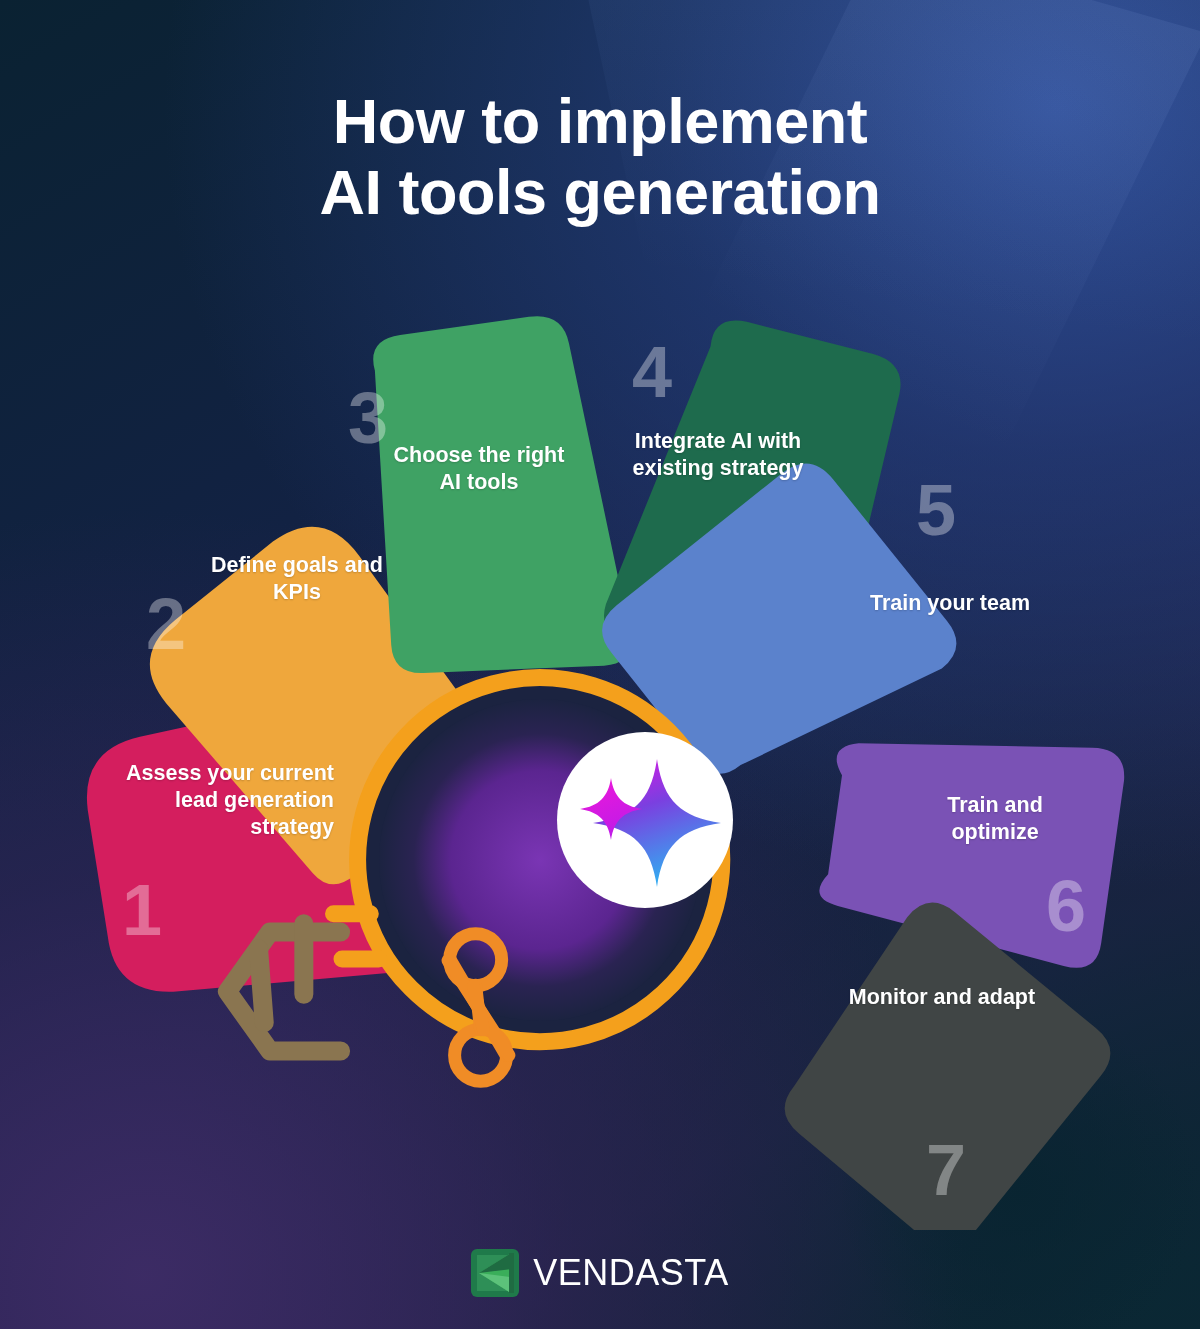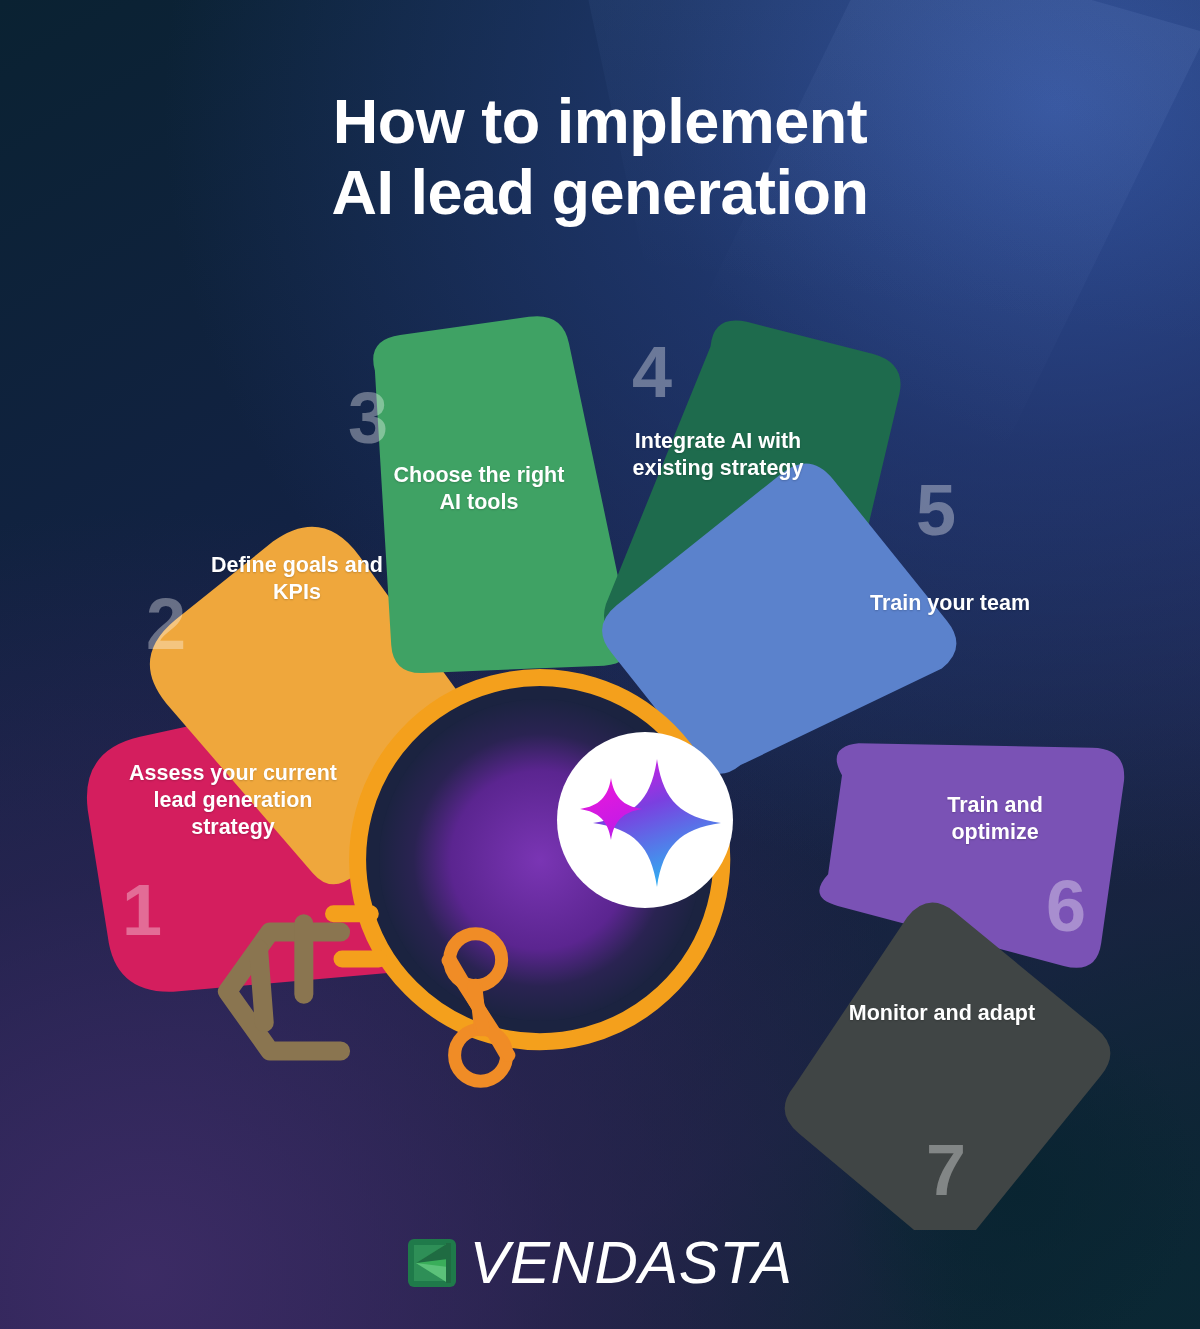--- a/index.html
+++ b/index.html
@@ -56,35 +56,35 @@
     pointer-events:none;
   }
 
   
   #logo{
     position:absolute;left:0;bottom:32px;width:1200px;
     display:flex;align-items:center;justify-content:center;gap:14px;
   }
   #logo .mark{width:48px;height:48px;display:block;}
   #logo .word{
-    color:#ffffff;font-size:60px;font-weight:400;letter-spacing:0.5px;font-style:italic;
+    color:#ffffff;font-size:36px;font-weight:400;letter-spacing:0.5px;
   }
 </style>
 </head>
 <body>
 
 <div id="stage">
 
   <div class="streak s1"></div>
   <div class="streak s2"></div>
   <div class="streak s3"></div>
 
   <div id="title">
     <span class="ln">How to implement</span>
-    <span class="ln">AI lead generation</span>
+    <span class="ln">AI tools generation</span>
   </div>
 
   <div id="wheel">
 
     <svg width="1080" height="930" viewBox="0 0 1080 930">
       <defs>
         <radialGradient id="glowGrad" cx="50%" cy="50%" r="50%">
           <stop offset="0%" stop-color="#7A35B4"></stop>
           <stop offset="55%" stop-color="#5B2590"></stop>
           <stop offset="78%" stop-color="#2A2352"></stop>
@@ -170,39 +170,39 @@
                  C 591 546 574 529 533 523
                  C 574 517 591 500 597 459 Z" fill="url(#sparkGrad)"></path>
         <path d="M 551 478
                  C 554 497 563 506 582 509
                  C 563 512 554 521 551 540
                  C 548 521 539 512 520 509
                  C 539 506 548 497 551 478 Z" fill="url(#sparkGrad2)"></path>
       </g>
     </svg>
 
-    <div class="petal-label" style="left:64px;top:460px;width:218px;">Assess your current lead generation strategy</div>
+    <div class="petal-label" style="left:56px;top:460px;width:218px;text-align:right;">Assess your current lead generation strategy</div>
     <div class="petal-num" style="left:62px;top:574px;">1</div>
 
     <div class="petal-label" style="left:142px;top:252px;width:190px;">Define goals and KPIs</div>
     <div class="petal-num" style="left:86px;top:288px;">2</div>
 
-    <div class="petal-label" style="left:324px;top:142px;width:190px;margin-top:20px;">Choose the right AI tools</div>
+    <div class="petal-label" style="left:324px;top:142px;width:190px;">Choose the right AI tools</div>
     <div class="petal-num" style="left:288px;top:82px;">3</div>
 
     <div class="petal-label" style="left:552px;top:128px;width:212px;">Integrate AI with existing strategy</div>
     <div class="petal-num" style="left:572px;top:36px;">4</div>
 
     <div class="petal-label" style="left:800px;top:290px;width:180px;">Train your team</div>
     <div class="petal-num" style="left:856px;top:174px;">5</div>
 
     <div class="petal-label" style="left:842px;top:492px;width:186px;">Train and optimize</div>
     <div class="petal-num" style="left:986px;top:570px;">6</div>
 
-    <div class="petal-label" style="left:782px;top:700px;width:200px;">Monitor and adapt</div>
+    <div class="petal-label" style="left:782px;top:684px;width:200px;">Monitor and adapt</div>
     <div class="petal-num" style="left:866px;top:834px;">7</div>
   </div>
 
   <div id="logo">
     <svg class="mark" viewBox="0 0 48 48">
       <rect x="0" y="0" width="48" height="48" rx="6" fill="#1F7A4A"></rect>
       <path d="M6 6 L42 6 L42 42 L6 42 Z" fill="#2E8F57"></path>
       <path d="M40 4 L40 44 L8 24 Z" fill="#3AAE5A"></path>
       <path d="M8 24 L40 4 L40 20 Z" fill="#1F6B42"></path>
       <path d="M8 24 L40 28 L40 44 Z" fill="#5CC27A"></path>

